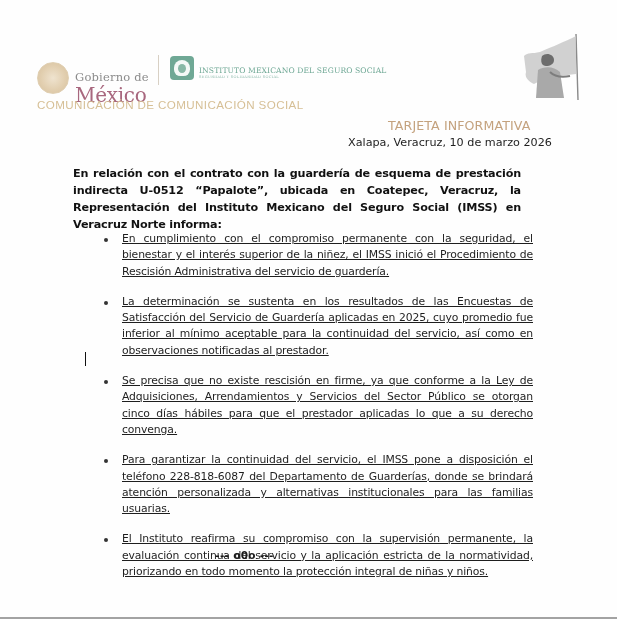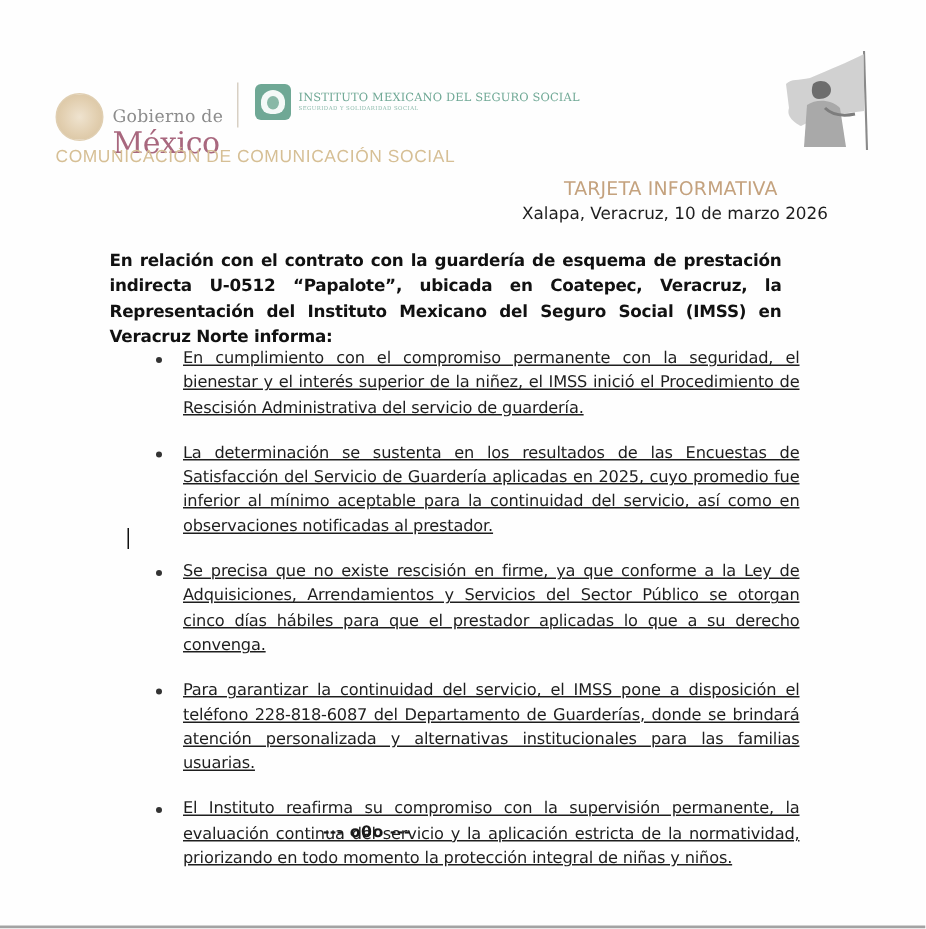--- a/index.html
+++ b/index.html
@@ -14,42 +14,42 @@
     .logo-gob { position: absolute; left: 37px; top: 52px; display: flex; align-items: center; }
     .seal {
       width: 32px; height: 32px; border-radius: 50%;
       background: radial-gradient(circle at 50% 50%, #efe3cf 0%, #e2cfb0 55%, #d6c09c 100%);
       border: 1px solid #e0cfb2;
     }
     .gob-text { margin-left: 6px; line-height: 1; margin-top: 20px; }
     .gob-small { font-family: "DejaVu Serif", serif; font-size: 11.5px; color: #8c8c8c; letter-spacing: 0.2px; display: block; }
     .gob-big { font-family: "DejaVu Serif", serif; font-size: 20px; color: #a8677e; display: block; margin-top: 1px; letter-spacing: -0.3px; }
     .divider { position: absolute; left: 158px; top: 55px; width: 1px; height: 30px; background: #d8d0c4; }
-    .imss { position: absolute; left: 170px; top: 56px; display: flex; align-items: center; }
+    .imss { position: absolute; left: 170px; top: 56px; display: flex; align-items: flex-end; }
     .imss-logo {
       width: 24px; height: 24px; border-radius: 4px; background: #6fa895;
       position: relative; overflow: hidden;
     }
     .imss-logo::before {
       content: ""; position: absolute; left: 4px; top: 4px; width: 16px; height: 16px;
       border-radius: 50% 50% 40% 40%; background: #f4f9f7;
     }
     .imss-logo::after {
       content: ""; position: absolute; left: 8px; top: 8px; width: 8px; height: 9px;
       border-radius: 50%; background: #88b8a6;
     }
     .imss-text { margin-left: 5px; line-height: 1; }
     .imss-title { font-family: "DejaVu Serif", serif; font-size: 7.6px; color: #6fa895; letter-spacing: 0.1px; display: block; white-space: nowrap; }
     .imss-sub { font-family: "DejaVu Serif", serif; font-size: 3.6px; color: #8fbcae; letter-spacing: 0.3px; display: block; margin-top: 2px; white-space: nowrap; }
 
     .flag-figure { position: absolute; left: 520px; top: 32px; width: 62px; height: 72px; }
 
     .coord { position: absolute; left: 37px; top: 98px; font-family: "Liberation Sans", sans-serif; font-size: 11.6px; color: #d6bf95; letter-spacing: 0.4px; white-space: nowrap; }
 
-    .tarjeta { position: absolute; left: 376px; top: 118px; font-size: 12.6px; color: #c4a27e; letter-spacing: 0.1px; white-space: nowrap; }
+    .tarjeta { position: absolute; left: 388px; top: 118px; font-size: 12.6px; color: #c4a27e; letter-spacing: 0.1px; white-space: nowrap; }
     .date { position: absolute; left: 348px; top: 136px; font-size: 11.2px; color: #1e1e1e; white-space: nowrap; }
 
     
     .intro {
       position: absolute; left: 73px; top: 165px; width: 448px;
       font-size: 11.2px; font-weight: bold; line-height: 17px; color: #111;
       text-align: justify; text-align-last: left; letter-spacing: -0.15px;
     }
     .bullets { position: absolute; left: 100px; top: 231px; width: 433px; list-style: none; }
     .bullets li {

